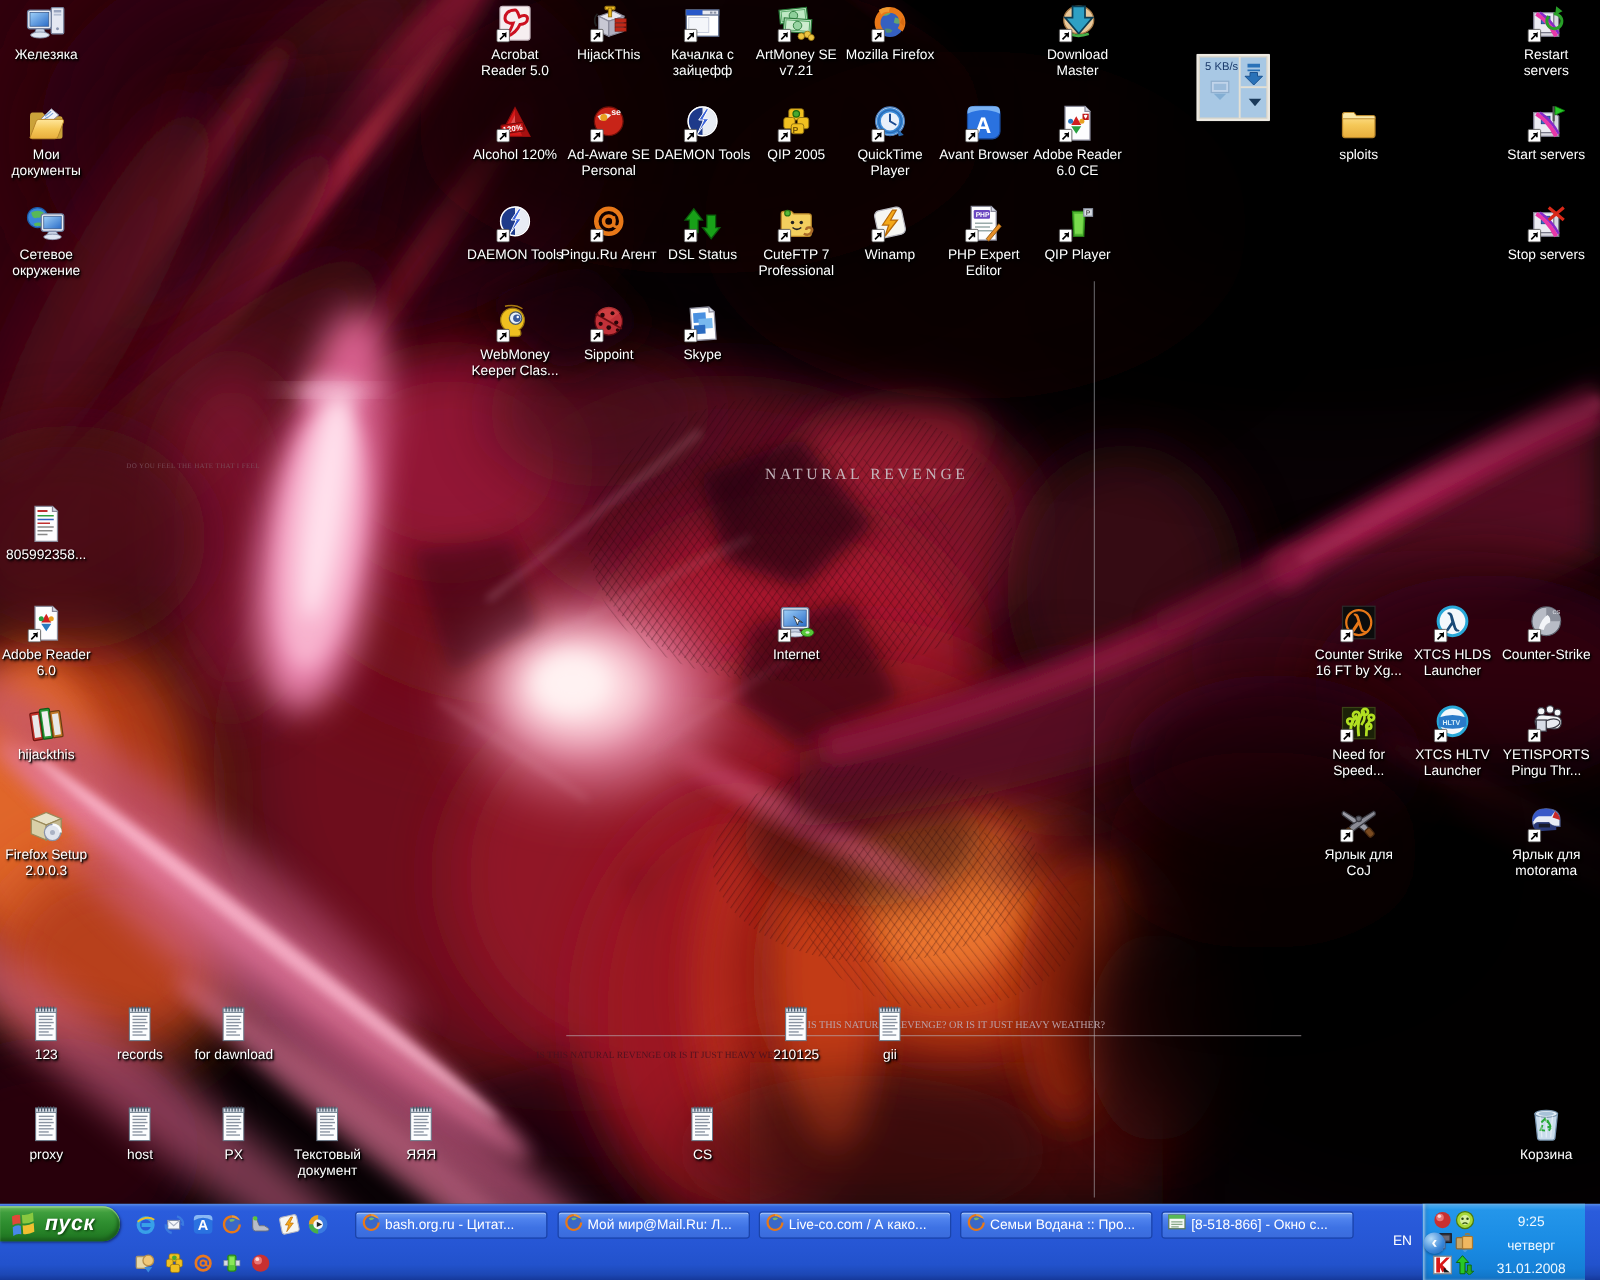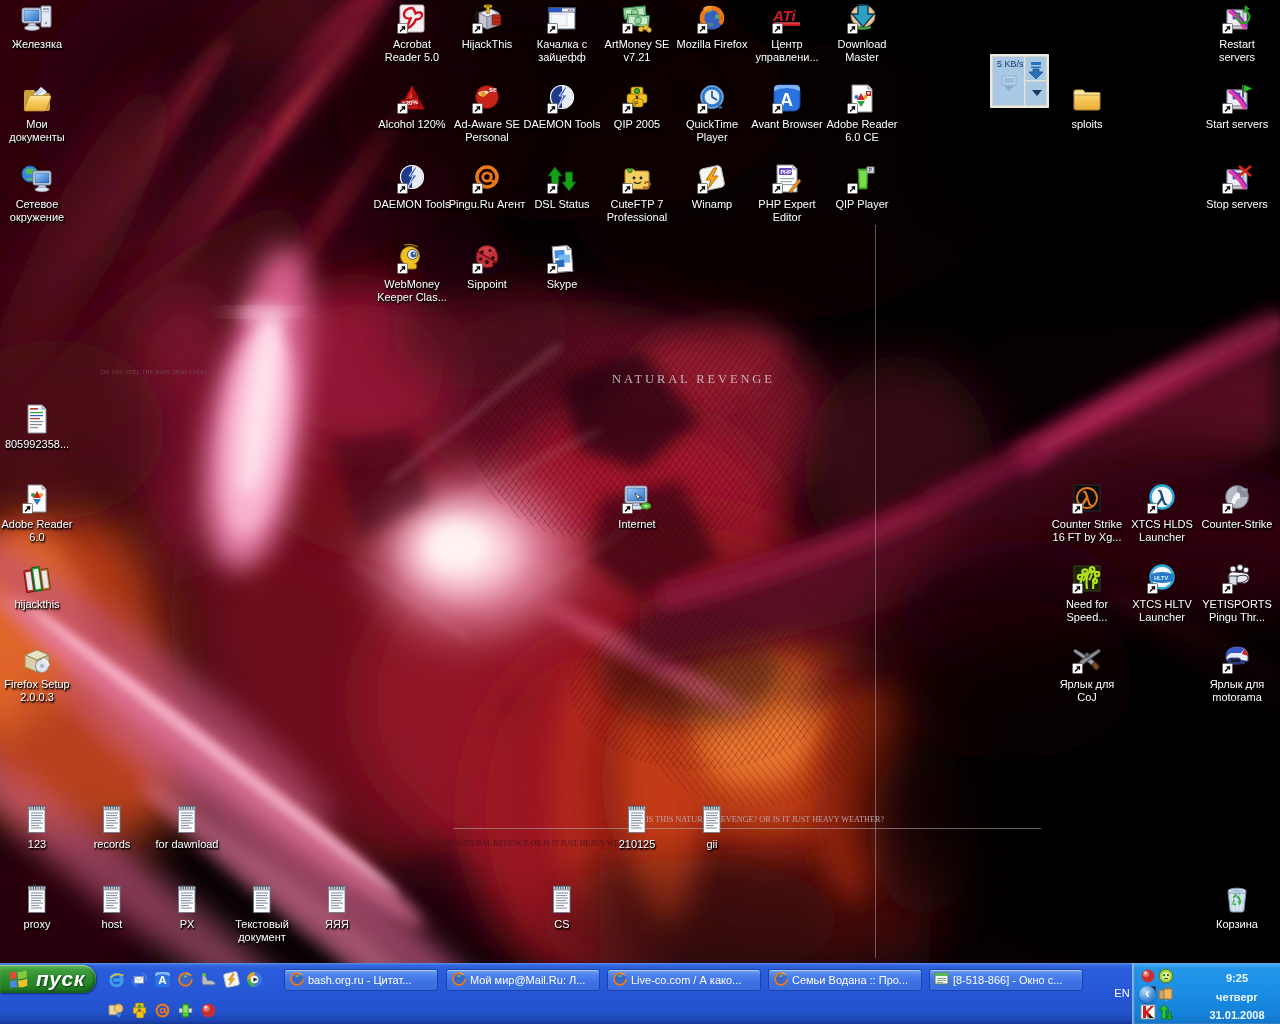--- a/index.html
+++ b/index.html
@@ -5,35 +5,35 @@
 #desk{position:relative;width:1280px;height:1024px;overflow:hidden;background:#070103;font-family:"Liberation Sans",sans-serif;}
 #wall{position:absolute;left:0;top:0;}
 .it{position:absolute;width:100px;text-align:center;z-index:5;}
 .it svg{display:block;margin:0 auto;}
 .lbl{margin-top:3px;font-size:11px;line-height:13px;color:#fff;text-shadow:1px 1px 1px #000,1px 2px 2px #000;}
 #tb{position:absolute;left:0;top:963px;width:1280px;height:61px;z-index:20;
 background:linear-gradient(180deg,#5a8ee8 0%,#3466e0 4%,#2a5cdc 10%,#2656d4 55%,#2252cc 80%,#1c47b4 93%,#15389a 100%);}
 #start{position:absolute;left:0;top:2px;width:96px;height:28px;border-radius:0 14px 14px 0;
 background:linear-gradient(180deg,#6cba5c 0%,#3f9e3d 18%,#2f8f30 45%,#278328 70%,#1e7220 100%);
 box-shadow:inset 0 1px 1px #9fd890, inset -2px -2px 3px #1a5c1c, 1px 1px 2px rgba(0,0,20,.5);
-color:#fff;font-weight:bold;font-style:italic;font-size:21px;line-height:27px;text-shadow:1px 1px 2px #0a3a0a;}
+color:#fff;font-weight:bold;font-style:italic;font-size:17px;line-height:27px;text-shadow:1px 1px 2px #0a3a0a;}
 #start b{position:absolute;left:36px;top:0;letter-spacing:.5px;}
 .ql{position:absolute;}
 .tbtn{position:absolute;top:6px;height:22px;width:154px;border-radius:3px;border:1px solid #1b44aa;box-sizing:border-box;
 background:linear-gradient(180deg,#71a1f2 0%,#4f83ee 25%,#3e72e4 60%,#3a6cdc 100%);
 box-shadow:inset 0 1px 0 rgba(255,255,255,.45);
 color:#fff;font-size:11px;line-height:20px;text-align:left;white-space:nowrap;overflow:hidden;}
 .tbtn svg{vertical-align:-3px;margin:0 3px 0 4px;}
-#tray{position:absolute;right:0;top:0;width:148px;height:61px;
+#tray{position:absolute;right:12px;top:0;width:130px;height:61px;
 background:linear-gradient(180deg,#55b2f2 0%,#2496ea 8%,#1a8ce4 50%,#1581d8 85%,#1173c4 100%);
-box-shadow:inset 2px 0 2px rgba(255,255,255,.5), inset 3px 0 3px rgba(0,40,120,.25);font-weight:bold;}
+box-shadow:inset 2px 0 2px rgba(255,255,255,.5), inset 3px 0 3px rgba(0,40,120,.25);}
 #clk{position:absolute;right:10px;top:6px;width:66px;text-align:center;color:#eef8ff;font-size:11px;line-height:18.5px;}
 #en{position:absolute;right:146px;top:24px;color:#fff;font-size:11px;width:24px;text-align:center;}
 .tico{position:absolute;}
-#spd{position:absolute;left:957px;top:54px;width:59px;height:54px;z-index:5;margin-left:33px;}
+#spd{position:absolute;left:957px;top:43px;width:59px;height:54px;z-index:5;}
 </style></head>
 <body>
 <div id="desk">
 <svg id="wall" width="1280" height="963" viewBox="0 0 1280 963">
 <defs>
 <filter id="b4" x="-60%" y="-60%" width="220%" height="220%">
           <feGaussianBlur stdDeviation="4"></feGaussianBlur>
         </filter>
 <filter id="b8" x="-60%" y="-60%" width="220%" height="220%">
           <feGaussianBlur stdDeviation="8"></feGaussianBlur>
@@ -736,26 +736,20 @@
       <svg width="32" height="32">
         <use href="#artmoney"></use>
       </svg>
       <div class="lbl">ArtMoney SE<br>v7.21</div>
     </div>
 <div class="it" style="left:662px;top:3px">
       <svg width="32" height="32">
         <use href="#firefox"></use>
       </svg>
       <div class="lbl">Mozilla Firefox</div>
-    </div>
-<div class="it" style="left:737px;top:3px">
-      <svg width="32" height="32">
-        <use href="#ati"></use>
-      </svg>
-      <div class="lbl">Центр<br>управлени...</div>
     </div>
 <div class="it" style="left:812px;top:3px">
       <svg width="32" height="32">
         <use href="#dlmaster"></use>
       </svg>
       <div class="lbl">Download<br>Master</div>
     </div>
 <div class="it" style="left:362px;top:83px">
       <svg width="32" height="32">
         <use href="#alcohol"></use>

